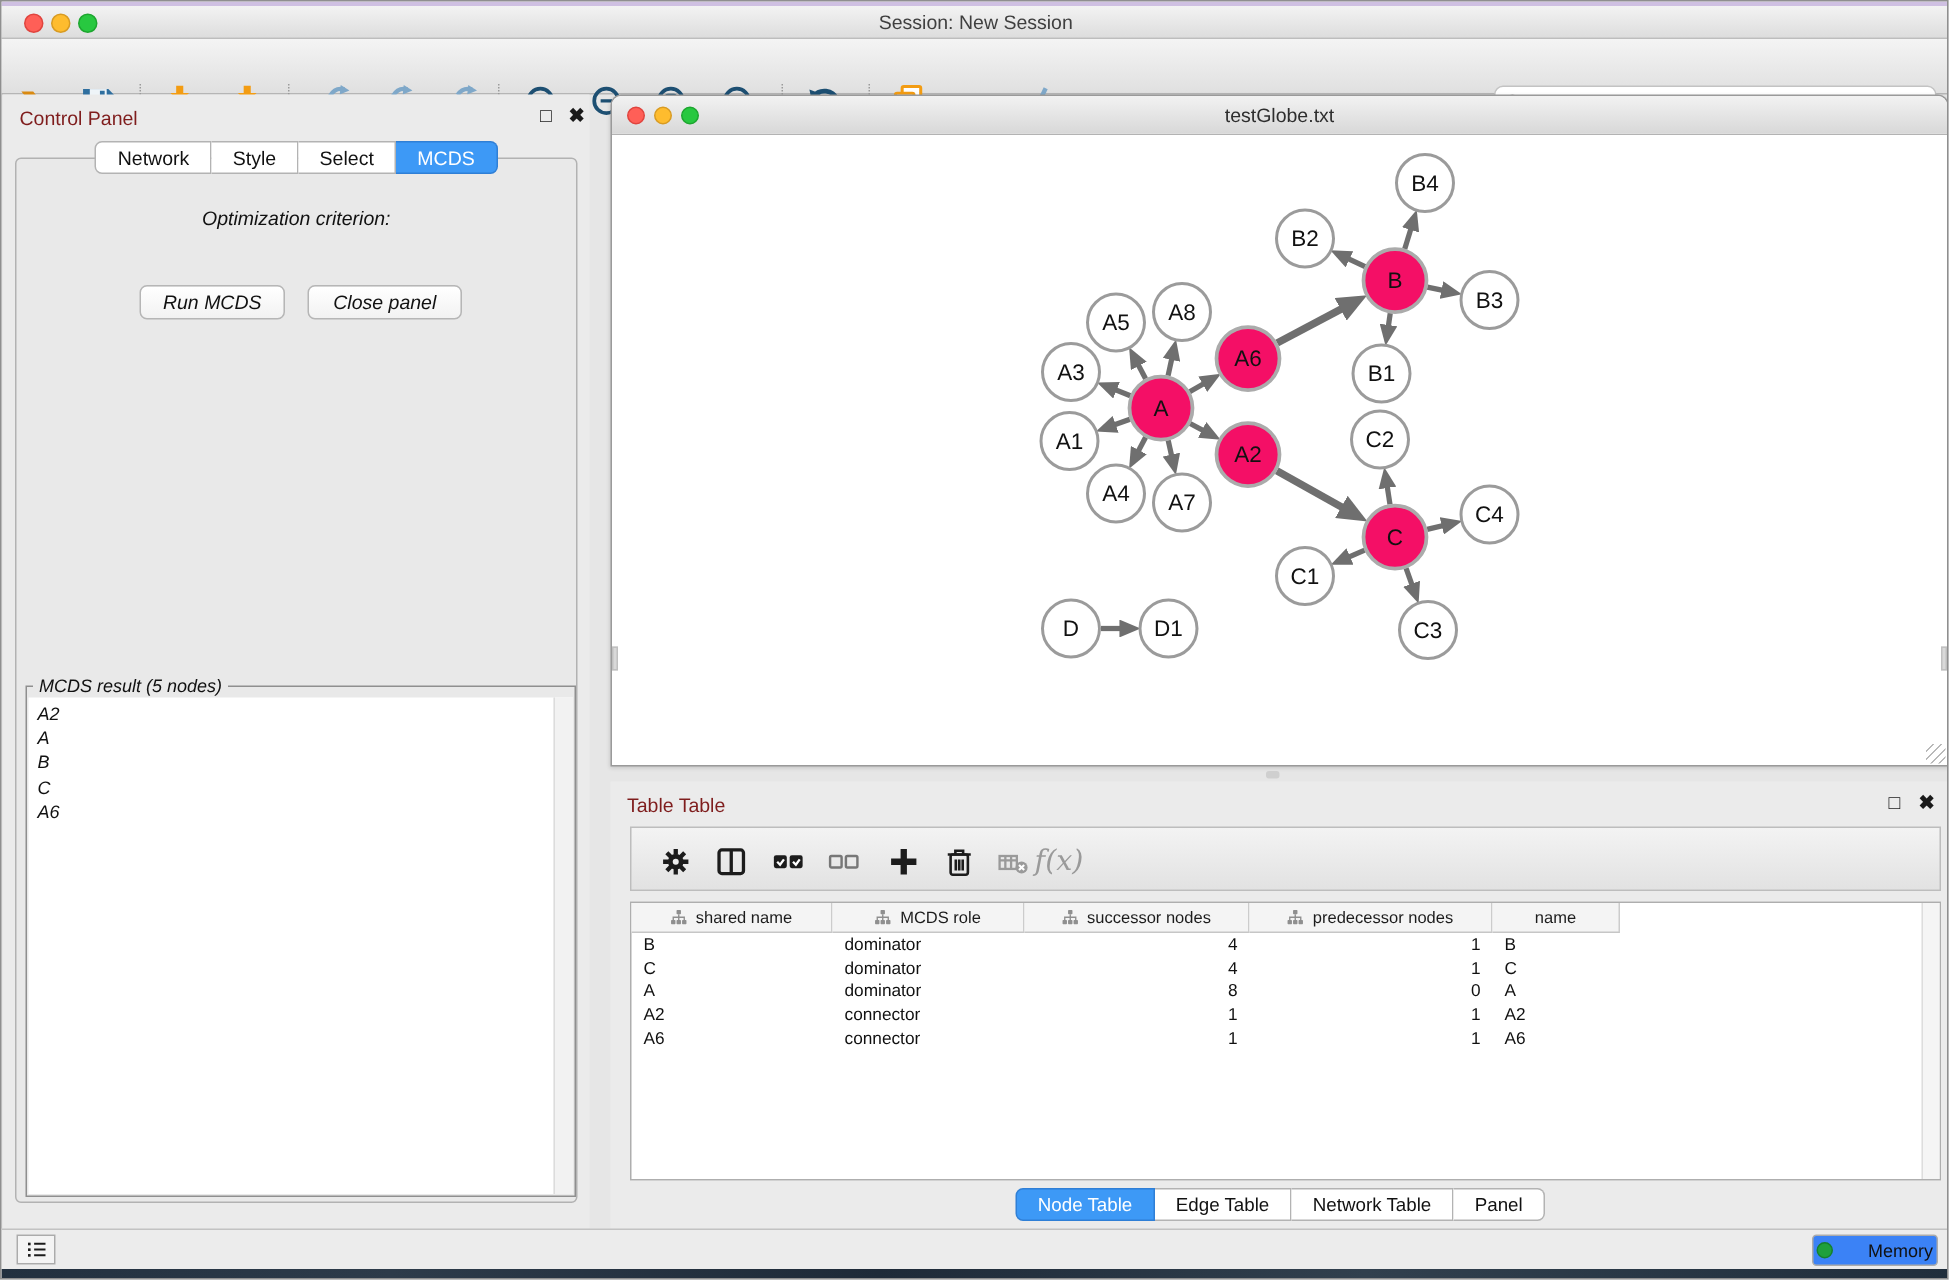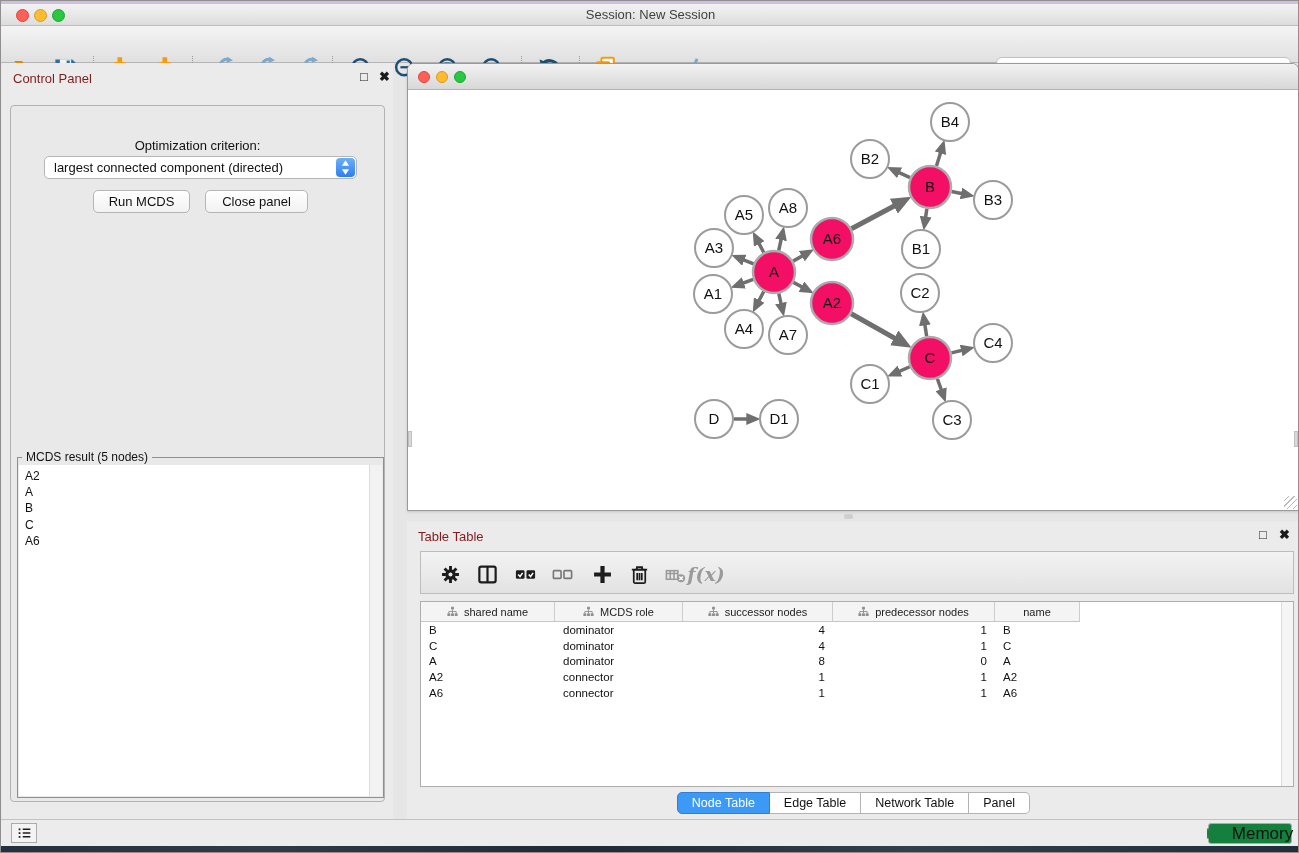--- a/index.html
+++ b/index.html
@@ -53,21 +53,21 @@
     height:22px; background:#fff; border:1px solid #b3b3b3; border-left:none;
     font-size:13px; color:#111; display:flex; align-items:center; justify-content:center;
     padding:0 14px;
   }
   .tabseg:first-child { border-left:1px solid #b3b3b3; border-radius:5px 0 0 5px; }
   .tabseg:last-child { border-radius:0 5px 5px 0; }
   .tabseg.active { background:#3d99f6; border-color:#2f7fd6; color:#fff; }
 
   .cp-body {
     position:absolute; left:8px; top:42px; width:375px; height:697px;
-    border:1px solid #b2b2b2; border-radius:4px; background:#e9e9e9;
+    border:1px solid #b2b2b2; border-radius:4px; background:#e9e9e9;font-style:italic;
   }
   .opt-label { position:absolute; top:32px; width:100%; text-align:center; font-size:13px; color:#111; }
   .criterion {
     position:absolute; left:33px; top:50px; width:313px; height:23px;
     background:#fff; border:1px solid #b6b6b6; border-radius:5px;
     font-size:13px; color:#111; display:flex; align-items:center; padding-left:9px;
   }
   .criterion .stepper {
     position:absolute; right:1px; top:1px; width:19px; height:19px; border-radius:4px;
     background:linear-gradient(#6cb0f8,#2e7ef0);
@@ -120,21 +120,21 @@
   }
   .edge-grip { position:absolute; width:4px; height:16px; background:#d9d9d9; border:1px solid #c0c0c0; }
   .grip-left { left:0; top:341px; } .grip-right { right:0; top:341px; }
   .split-dot { position:absolute; left:843px; top:513px; width:9px; height:5px; background:#cfcfcf; border-radius:2px; }
 
   
   .table-panel { position:absolute; left:406px; top:520px; width:893px; height:298px; background:#ebebeb; }
   .tp-float { left:852px; } .tp-close { left:872px; font-weight:bold; }
   .tp-toolbar {
     position:absolute; left:13px; top:30px; width:874px; height:43px;
-    background:linear-gradient(#f3f3f3,#e2e2e2); border:1px solid #bdbdbd;font-weight:bold;
+    background:linear-gradient(#f3f3f3,#e2e2e2); border:1px solid #bdbdbd;
   }
   .tp-ico { position:absolute; top:9px; width:26px; height:26px; display:flex; align-items:center; justify-content:center; }
   .tp-ico svg { width:23px; height:23px; }
   .fx { font-family:"DejaVu Serif", serif; font-style:italic; font-size:19px; color:#9a9a9a; }
 
   .node-table {
     position:absolute; left:13px; top:80px; width:874px; height:186px;
     background:#fff; border:1px solid #aeaeae;
   }
   .nt-headrow { position:absolute; left:0; top:0; height:20px; display:flex; }
@@ -157,23 +157,23 @@
     position:absolute; left:0; top:818px; width:1299px; height:27px;
     background:#ececec; border-top:1px solid #c2c2c2;
   }
   .list-btn {
     position:absolute; left:10px; top:3px; width:26px; height:20px;
     background:#f4f4f4; border:1px solid #ababab; display:flex; align-items:center; justify-content:center;
   }
   .list-btn svg { width:15px; height:14px; }
   .memory-btn {
     position:absolute; right:8px; top:3px; width:84px; height:21px;
-    background:#15803d; border:1px solid #ababab; border-radius:3px;
+    background:#3b82f6; border:1px solid #ababab; border-radius:3px;
     display:flex; align-items:center; justify-content:center; gap:23px;
-    font-size:17px; color:#111;
+    font-size:12px; color:#111;
   }
   .mem-dot { width:11px; height:11px; border-radius:50%; background:#1fa03c; border:1px solid #15802d; }
   .wall-bottom {
     position:absolute; left:0; top:845px; width:1299px; height:8px;
     background:linear-gradient(90deg,#22303f,#2d3b4a 20%,#1e2a38 45%,#31404e 70%,#202e3c);
   }
 </style>
 </head>
 <body>
 
@@ -366,33 +366,28 @@
     <div class="tb-sep" style="left: 520px;"></div>
     <div class="tb-sep" style="left: 578px;"></div>
   </div>
 
 <div class="control-panel">
   <div class="panel-head">
     <span class="ptitle">Control Panel</span>
     <span class="panel-ico cp-float">□</span>
     <span class="panel-ico cp-close">✖</span>
   </div>
+  <div class="cp-tabs" id="cp-tabs">
+      <div class="tabseg">Network</div>
+      <div class="tabseg">Style</div>
+      <div class="tabseg">Select</div>
+      <div class="tabseg active">MCDS</div>
+    </div>
   <div class="cp-body">
     <div class="opt-label">Optimization criterion:</div>
-    <div class="criterion">
-      <span>largest connected component (directed)</span>
-      <span class="stepper">
-        <svg viewBox="0 0 10 7">
-            <path d="M5 0l4 6H1z" fill="#fff"></path>
-          </svg>
-        <svg viewBox="0 0 10 7">
-            <path d="M5 7L1 1h8z" fill="#fff"></path>
-          </svg>
-      </span>
-    </div>
     <div class="cp-btn btn-run">Run MCDS</div>
     <div class="cp-btn btn-closepanel">Close panel</div>
     <div class="mcds-fieldset">
       <span class="mcds-legend">MCDS result (5 nodes)</span>
       <div class="mcds-list" id="mcds-list">
         <div class="mcds-scroll"></div>
       <div>A2</div>
           <div>A</div>
           <div>B</div>
           <div>C</div>
@@ -400,20 +395,21 @@
         </div>
     </div>
   </div>
 </div>
 
 <div class="net-window">
   <div class="net-titlebar">
     <span class="tl red"></span>
     <span class="tl yel"></span>
     <span class="tl grn"></span>
+    <div class="net-title">testGlobe.txt</div>
   </div>
   <div class="net-canvas">
     <svg id="graph-svg" width="890" height="420">
         <defs>
           <marker id="arrow" markerWidth="4" markerHeight="3.4" refX="2.2" refY="1.7" orient="auto">
             <path d="M0,0 L4,1.7 L0,3.4 z" fill="#6f6f6f"></path>
           </marker>
         </defs>
         <line x1="355.7535784776823" y1="162.53179910759638" x2="347.64366082081557" y2="147.12295555954955" stroke="#6f6f6f" stroke-width="3.5" marker-end="url(#arrow)"></line>
         <line x1="370.7013313337195" y1="160.50819961728223" x2="374.65757802986417" y2="142.42250043490654" stroke="#6f6f6f" stroke-width="3.5" marker-end="url(#arrow)"></line>

